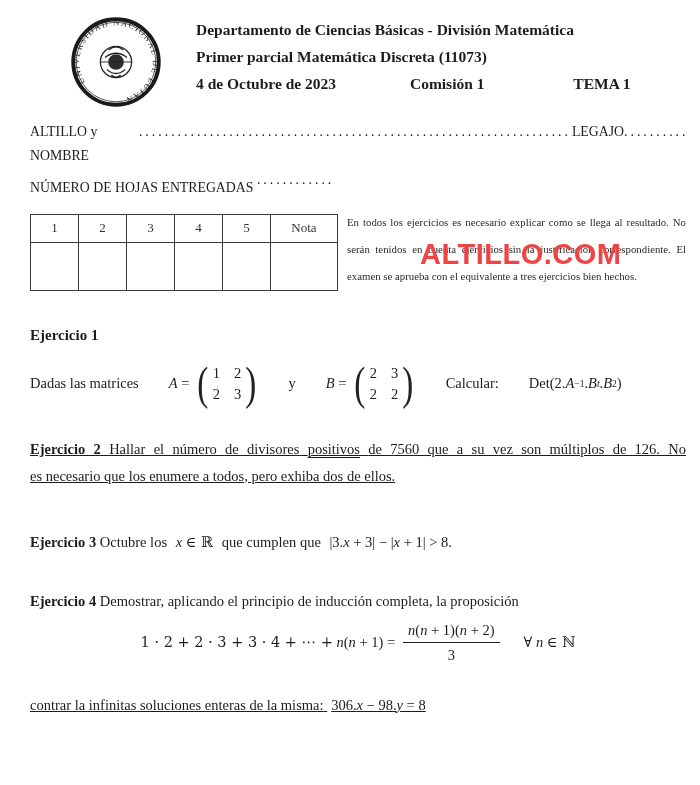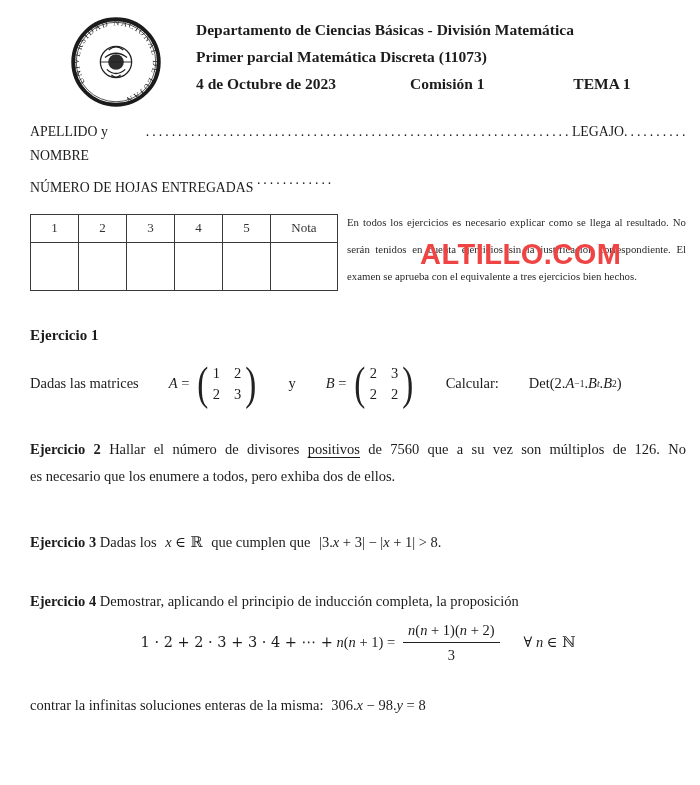--- a/index.html
+++ b/index.html
@@ -50,21 +50,21 @@
   .e1-line { margin-top:12px; display:flex; align-items:center; height:56px;font-family:Liberation Serif, serif; }
   .e1-line .g { margin-left:30px; display:inline-flex; align-items:center; white-space:nowrap; }
   .e1-line .g.first { margin-left:0; }
   .matrix { display:inline-flex; align-items:center; margin-left:6px; }
   .paren { display:inline-block; font-size:46px; line-height:1;
            transform:scaleX(0.72); font-weight:normal; color:#222; }
   .mgrid { display:inline-grid; grid-template-columns:auto auto;
            column-gap:14px; row-gap:4px; text-align:center; padding:0 2px; }
   sup.s { font-size:9.5px; vertical-align:6px; letter-spacing:0; }
 
-  .para { line-height:27px; }
+  .para { line-height:27px;text-decoration:underline; }
   .e2 { margin-top:24px; }
   .underline { text-decoration:underline; text-underline-offset:3px; }
   .e3 { margin-top:44px; }
   .mathgap { margin:0 5px; }
   .e4 { margin-top:42px; }
   .formula-row { margin-top:8px; display:flex; justify-content:center;
                  align-items:center; height:50px; }
   .frac { display:inline-block; text-align:center; vertical-align:middle;
           margin-left:8px; line-height:1.25; }
   .frac .num { display:block; padding:0 5px 3px; border-bottom:1.2px solid #222; }
@@ -106,21 +106,21 @@
       <div class="h-line3">
         <span>4 de Octubre de 2023</span>
         <span class="gap1">Comisión 1</span>
         <span class="gap2">TEMA 1</span>
       </div>
     </div>
   </div>
 
   <div class="student">
     <div class="field-line">
-      <span>APELLIDO y NOMBRE</span>
+      <span>ALTILLO y NOMBRE</span>
       <span class="dots dots-fill">................................................................................</span>
       <span>LEGAJO</span>
       <span class="dots dots-legajo">........................</span>
     </div>
     <div>
       <span>NÚMERO DE HOJAS ENTREGADAS</span>
       <span class="dots-sheets">............</span>
     </div>
   </div>
 
@@ -206,21 +206,21 @@
       <b>Ejercicio 2</b>
       <span>Hallar el número de divisores</span>
       <span class="underline">positivos</span>
       <span>de 7560 que a su vez son múltiplos de 126. No</span>
     </div>
     <div>es necesario que los enumere a todos, pero exhiba dos de ellos.</div>
   </div>
 
   <div class="e3">
     <b>Ejercicio 3</b>
-    <span>Dadas los</span>
+    <span>Octubre los</span>
     <span class="mathgap"><span class="it">x</span> <span class="sym">∈ ℝ</span></span>
     <span>que cumplen que</span>
     <span class="mathgap"><span>|3.</span><span class="it">x</span><span> + 3| − |</span><span class="it">x</span><span> + 1| &gt; 8.</span></span>
   </div>
 
   <div class="e4">
     <div>
       <b>Ejercicio 4</b>
       <span>Demostrar, aplicando el principio de inducción completa, la proposición</span>
     </div>

